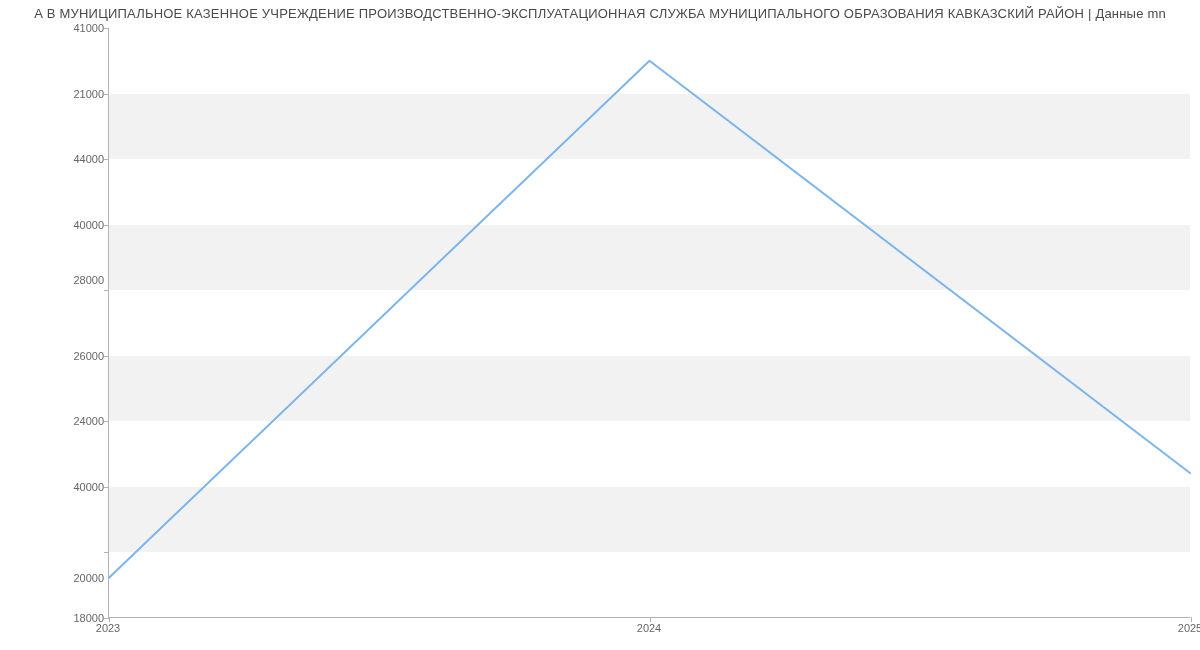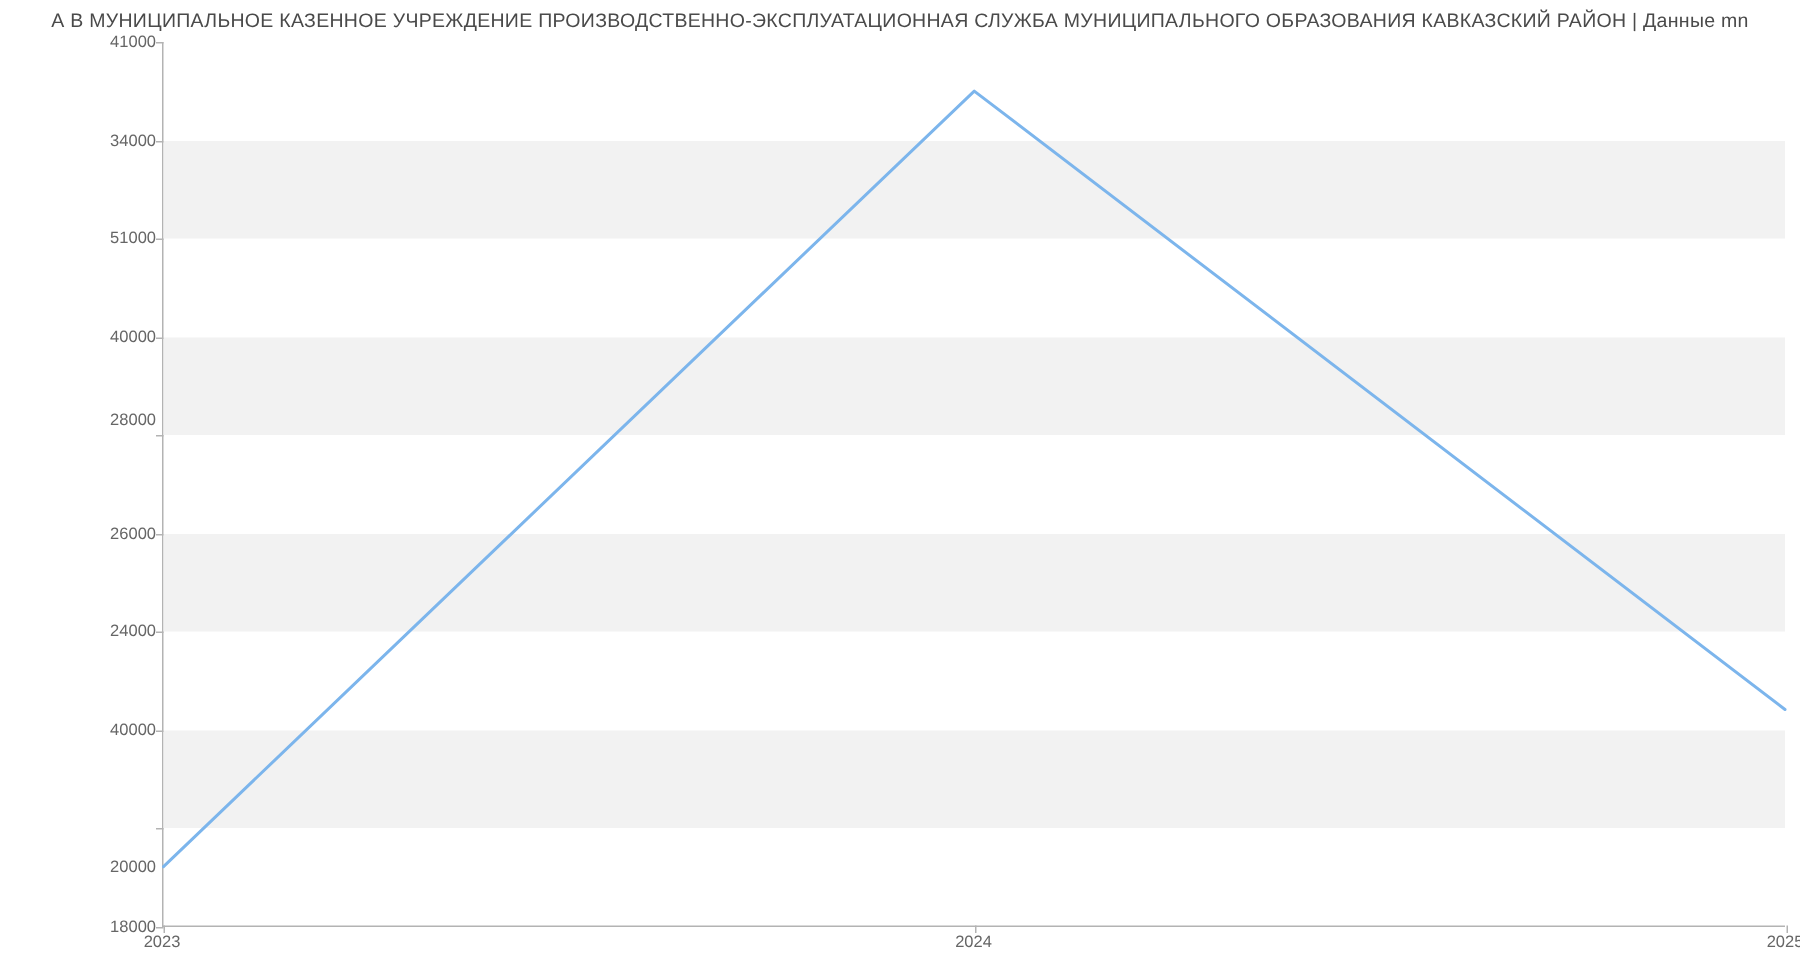--- a/index.html
+++ b/index.html
@@ -116,19 +116,19 @@
       <div class="tickmark-x" style="left: 541px;"></div>
       <div class="tickmark-x" style="left: 1082px;"></div>
     </div>
 <div class="ytick" style="top: 618px;">18000</div>
     <div class="ytick" style="top: 578px;">20000</div>
     <div class="ytick" style="top: 486.889px;">40000</div>
     <div class="ytick" style="top: 421.333px;">24000</div>
     <div class="ytick" style="top: 355.778px;">26000</div>
     <div class="ytick" style="top: 280px;">28000</div>
     <div class="ytick" style="top: 224.667px;">40000</div>
-    <div class="ytick" style="top: 159.111px;">51000</div>
-    <div class="ytick" style="top: 93.5556px;">34000</div>
+    <div class="ytick" style="top: 159.111px;">44000</div>
+    <div class="ytick" style="top: 93.5556px;">21000</div>
     <div class="ytick" style="top: 28px;">41000</div>
     <div class="xtick" style="left: 108px;">2023</div>
     <div class="xtick" style="left: 649px;">2024</div>
     <div class="xtick" style="left: 1190px;">2025</div>
   </div>
 
 </body></html>

